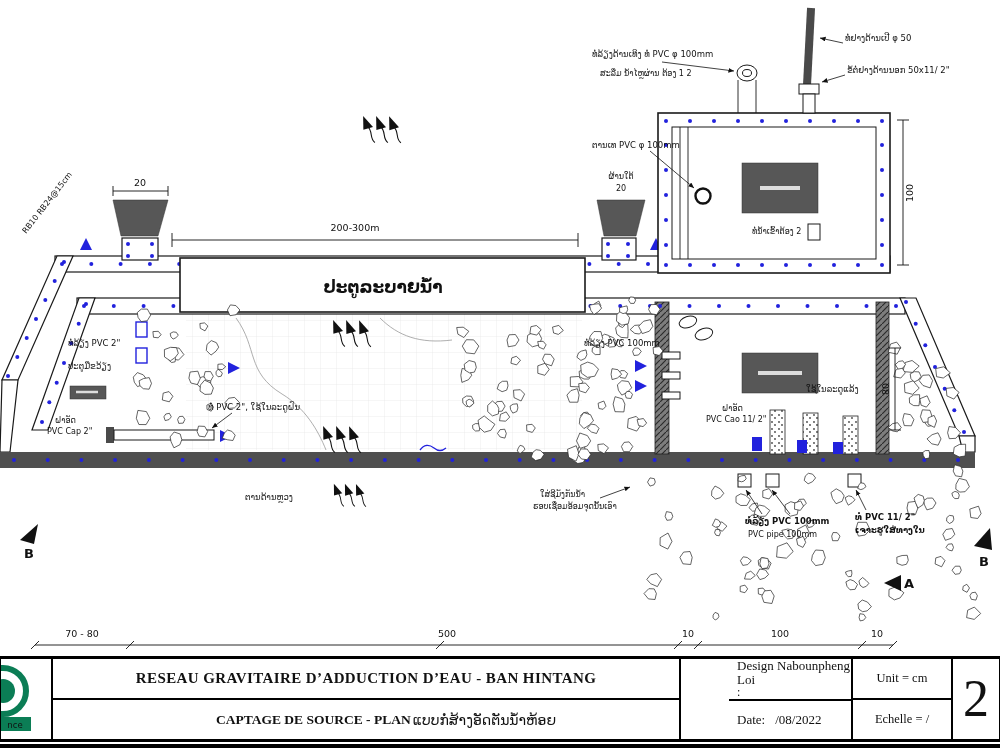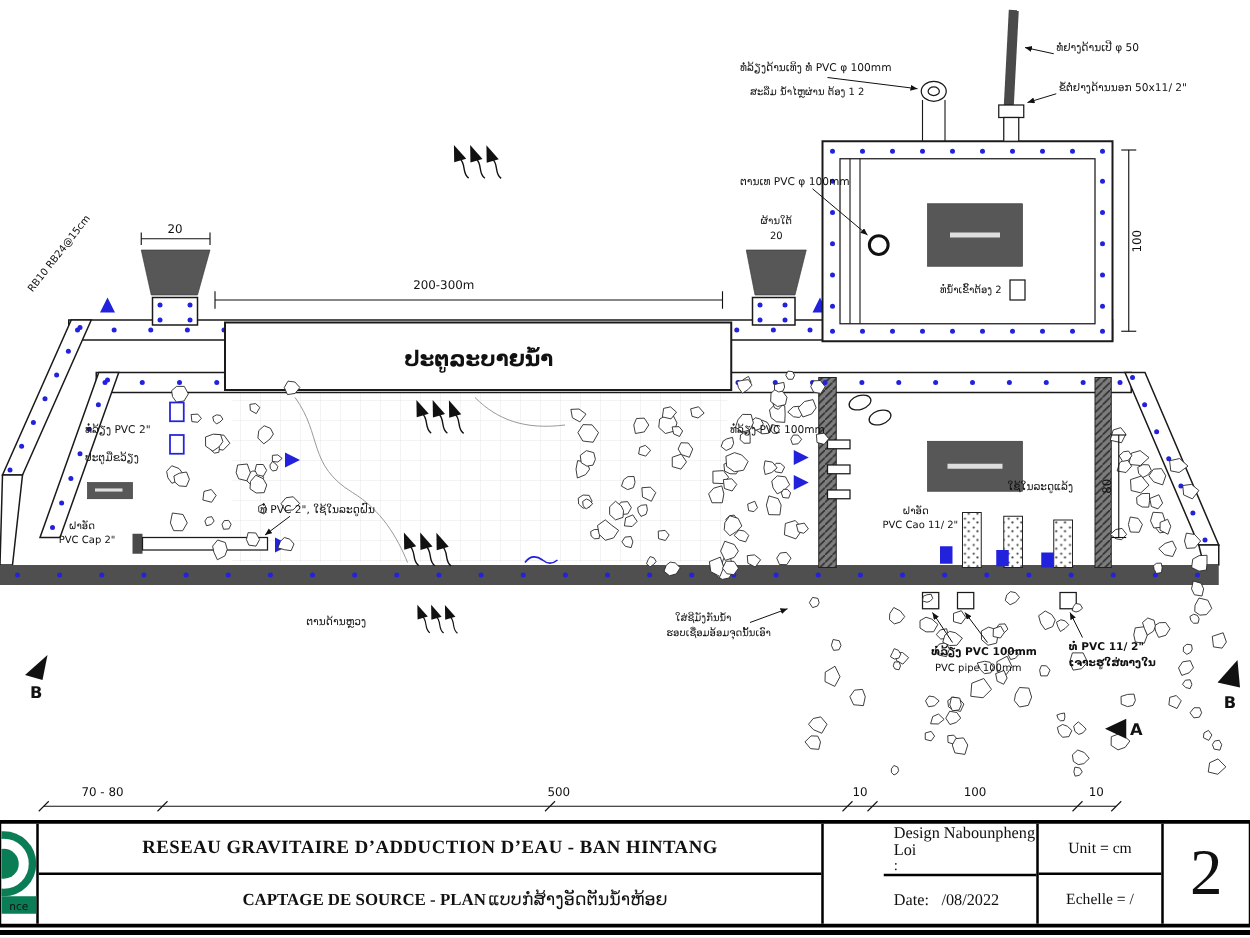--- a/index.html
+++ b/index.html
@@ -30,21 +30,21 @@
   .marker{font-size:13px;font-weight:bold;}
   .leader line{stroke:#111;stroke-width:0.8;}
   .squig{fill:none;stroke:#111;stroke-width:1.1;}
 
   
   .title-block{position:absolute;left:0;top:656px;width:998px;height:80px;
     display:flex;background:#fff;border-top:3px solid #000;border-bottom:3px solid #000;
     border-left:1px solid #000;border-right:1px solid #000;
     font-family:"Liberation Serif",serif;color:#111;}
   .tb-cell{box-sizing:border-box;}
-  .tb-logo{width:30px;border-right:2px solid #000;position:relative;overflow:hidden;}
+  .tb-logo{width:52px;border-right:2px solid #000;position:relative;overflow:hidden;}
   .tb-main{width:628px;border-right:2px solid #000;display:flex;flex-direction:column;}
   .tb-design{width:172px;border-right:2px solid #000;display:flex;flex-direction:column;padding-left:48px;}
   .tb-scale{width:100px;border-right:2px solid #000;display:flex;flex-direction:column;}
   .tb-num{flex:1;display:flex;align-items:center;justify-content:center;}
   .tb-row{flex:1;display:flex;align-items:center;justify-content:center;}
   .tb-main .tb-row:first-child,.tb-design .tb-row:first-child,.tb-scale .tb-row:first-child{
     border-bottom:2px solid #000;}
   .tb-title1{font-weight:bold;font-size:15px;letter-spacing:0.4px;}
   .tb-title2{font-weight:bold;font-size:13.5px;gap:2px;padding-left:40px;}
   .tb-title2 .lao{font-weight:normal;font-size:14px;font-family:"DejaVu Sans",sans-serif;}

